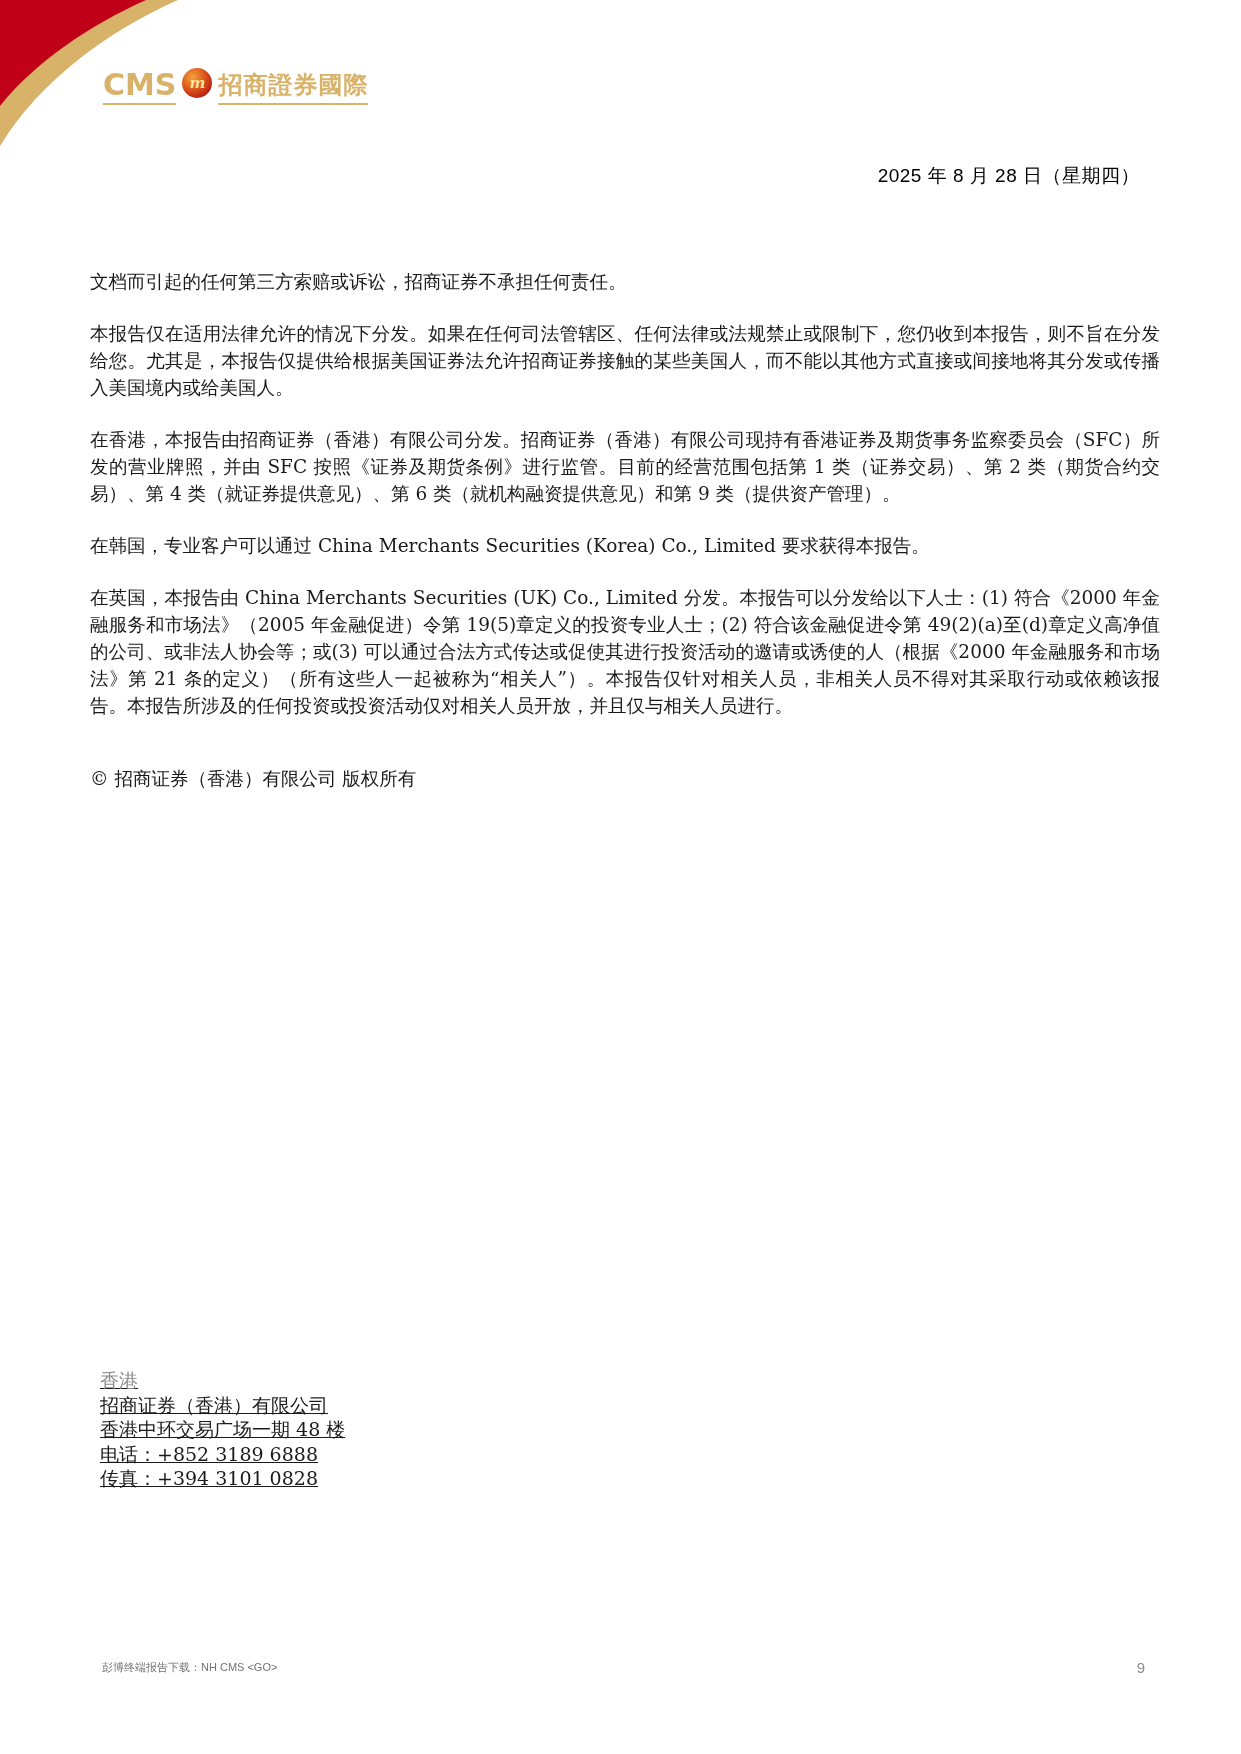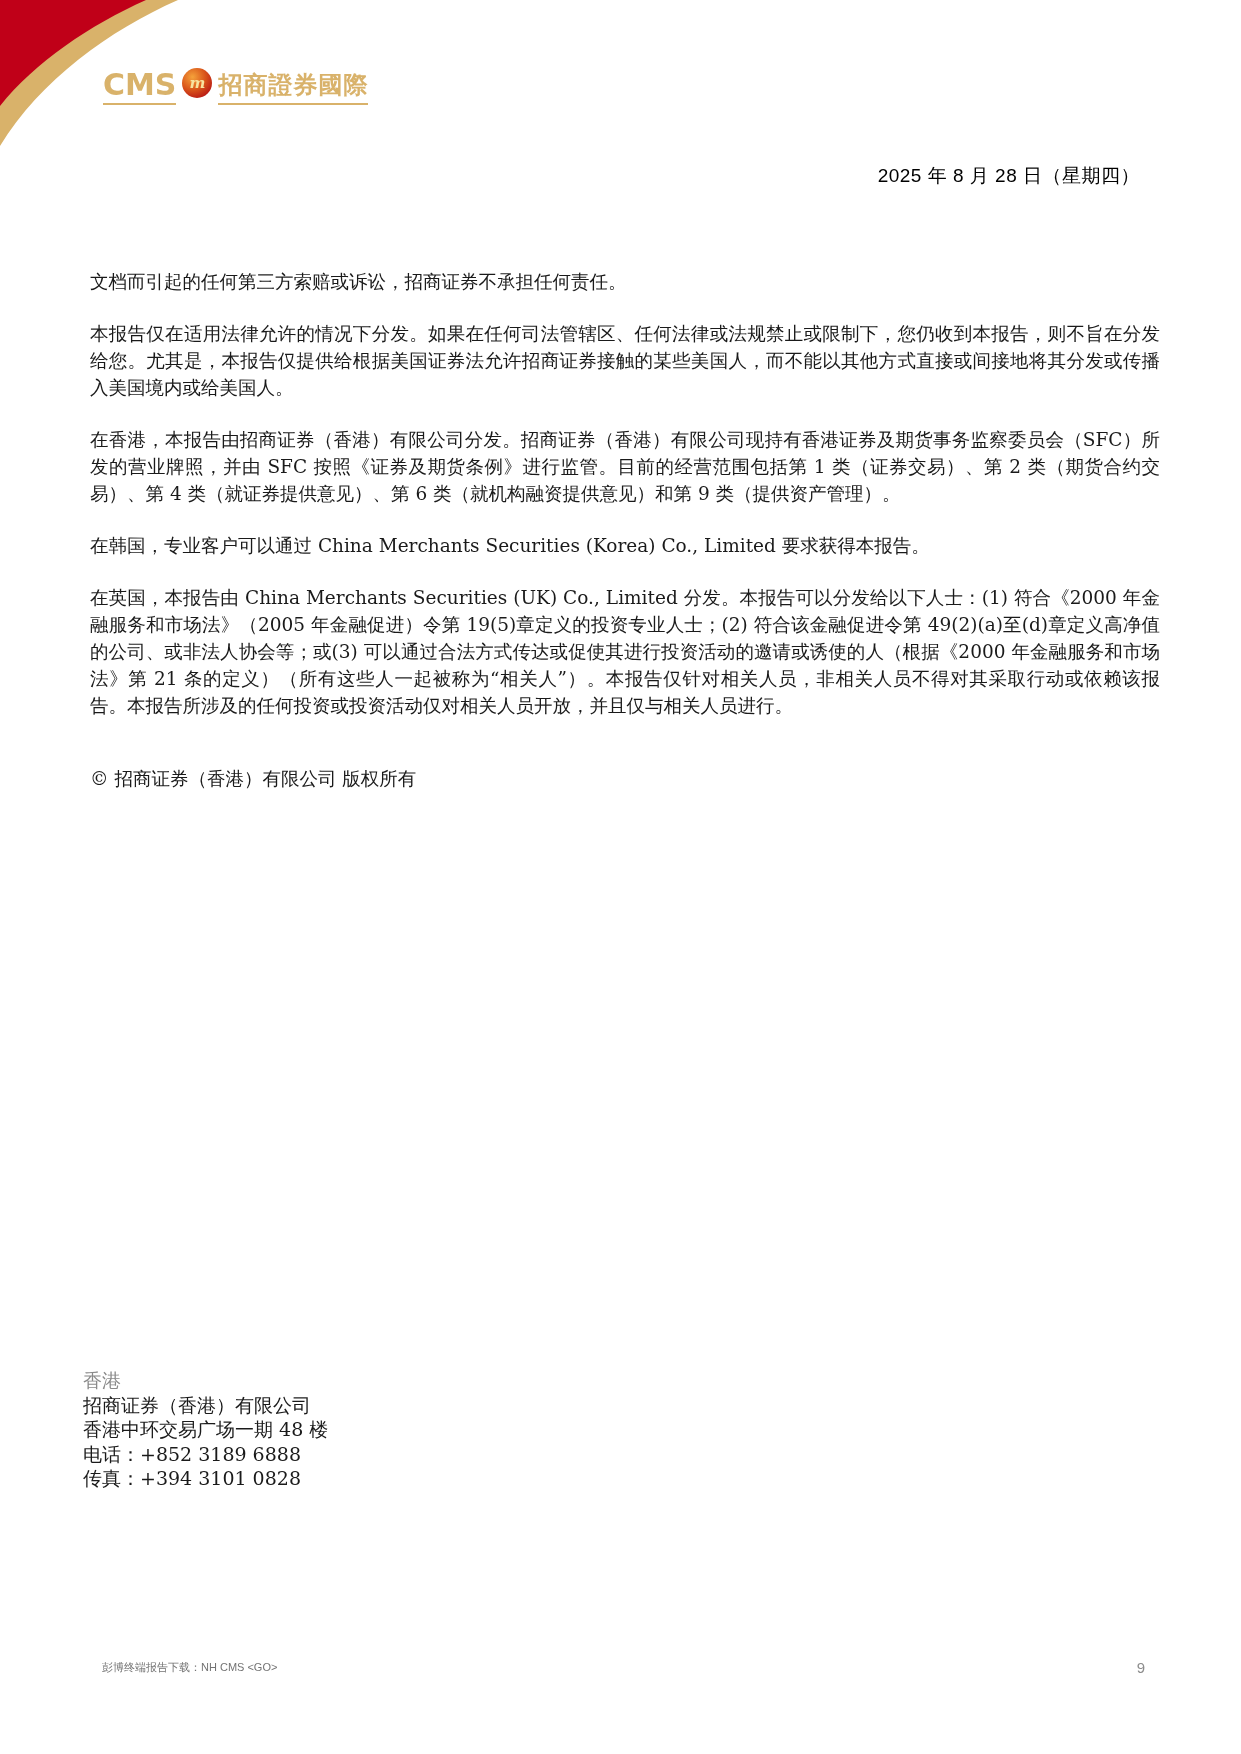--- a/index.html
+++ b/index.html
@@ -29,22 +29,22 @@
     position: absolute; right: 101px; top: 163px;
     font-family: "Liberation Sans", "DejaVu Sans", sans-serif;
     font-size: 19px; color: #000000; letter-spacing: 0.5px;
   }
   .content { position: absolute; left: 90px; top: 236px; width: 1070px; margin-top: 32px; }
   .para {
     margin: 0 0 25px 0; font-size: 18.5px; line-height: 27px; text-align: justify;
   }
   .copyright { margin-top: 46px; font-size: 18.5px; line-height: 27px; }
   .address {
-    position: absolute; left: 83px; top: 1368px;
-    font-size: 19px; line-height: 24.5px; color: #1a1a1a;
+    position: absolute; left: 100px; top: 1368px;
+    font-size: 19px; line-height: 24.5px; color: #1a1a1a; text-decoration: underline;
   }
   .address .region { color: #8a8a8a; }
   .footer-left {
     position: absolute; left: 102px; top: 1660px;
     font-family: "Liberation Sans", sans-serif; font-size: 11px; color: #737373;
   }
   .footer-page {
     position: absolute; right: 96px; top: 1659px;
     font-family: "Liberation Sans", sans-serif; font-size: 15px; color: #8c8c8c;
   }

